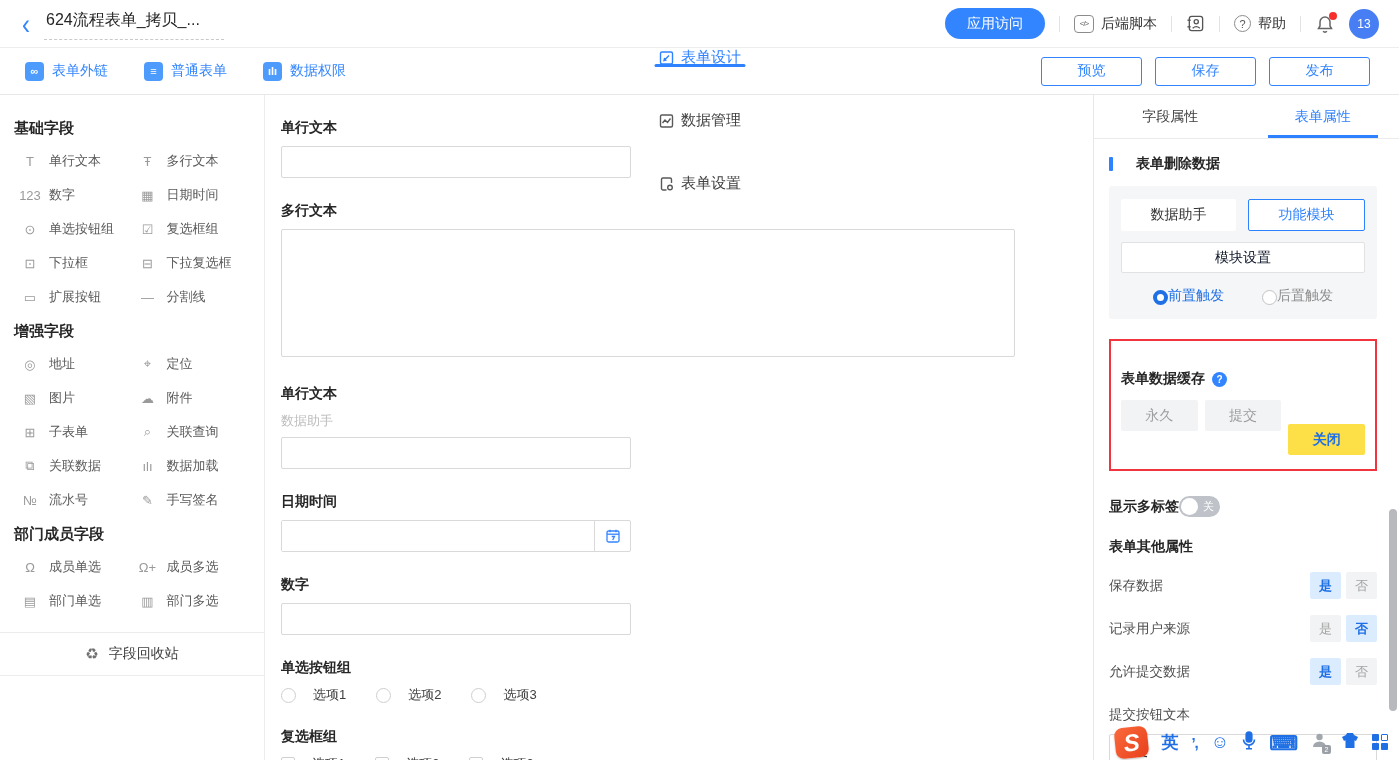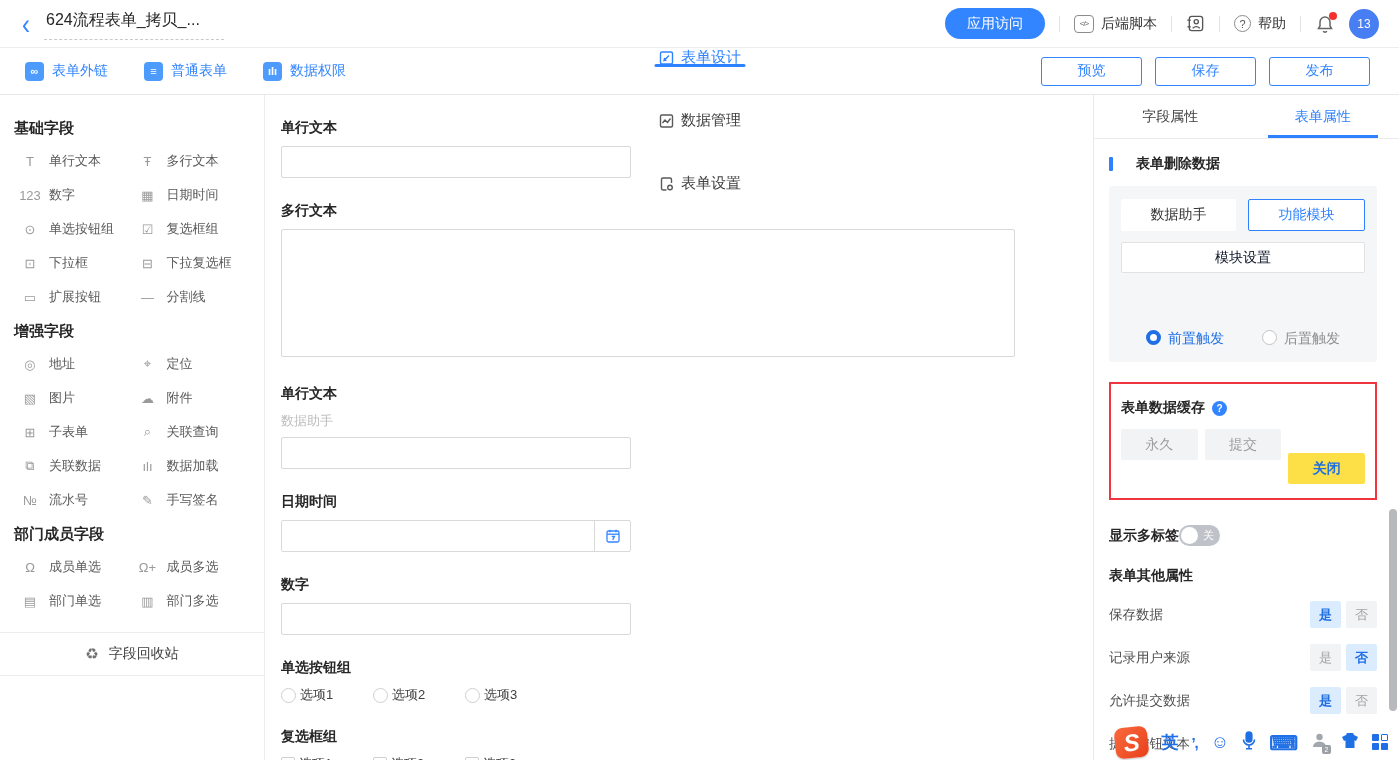--- a/index.html
+++ b/index.html
@@ -70,21 +70,21 @@
   .cv-sublabel { font-size:13px; color:#bdbdbd; margin:2px 0 7px; }
   .cv-input { width:350px; height:32px; border:1px solid #d9d9d9; border-radius:2px; background:#fff;
     font-size:13px; padding:0 8px; }
   .cv-textarea { width:734px; height:128px; border:1px solid #d9d9d9; border-radius:2px;
     resize:none; background:#fff; }
   .cv-date { width:350px; height:32px; border:1px solid #d9d9d9; border-radius:2px; display:flex; }
   .cv-date-main { flex:1; }
   .cv-date-btn { width:36px; border-left:1px solid #d9d9d9; display:flex; align-items:center;
     justify-content:center; cursor:pointer; }
   .opt-row { display:flex; gap:30px; margin-top:4px; }
-  .opt { display:flex; align-items:center; gap:4px; cursor:pointer; min-width:62px; }
+  .opt { display:flex; align-items:center; gap:17px; cursor:pointer; min-width:62px; }
   .radio-dot { width:15px; height:15px; border:1.5px solid #cfcfcf; border-radius:50%; background:#fff; flex:none; }
   .check-box { width:14px; height:14px; border:1.5px solid #cfcfcf; border-radius:2px; background:#fff; flex:none; }
   .opt-label { font-size:13px; color:#404040; }
 
   
   .panel { width:306px; border-left:1px solid #e8e8e8; position:relative; overflow:hidden; background:#fff; }
   .p-tabs { height:44px; display:flex; border-bottom:1px solid #ebebeb; }
   .p-tab { flex:1; display:flex; align-items:center; justify-content:center; font-size:14px;
     color:#404040; position:relative; cursor:pointer; }
   .p-tab.active { color:#2e82ff; }
@@ -96,27 +96,27 @@
   .bar { width:4px; height:14px; background:#2e82ff; border-radius:1px; }
   .gray-box { margin-top:13px; background:#f5f6f8; border-radius:3px; padding:13px 12px 14px; }
   .gb-row { display:flex; gap:12px; }
   .btn-plain { flex:1; height:32px; background:#fff; border:none; font-size:14px; color:#333;
     cursor:pointer; border-radius:2px; }
   .btn-blue-outline { flex:1; height:32px; background:#fff; border:1px solid #2e82ff; border-radius:2px;
     font-size:14px; color:#2e82ff; cursor:pointer; }
   .btn-module { margin-top:11px; width:100%; height:31px; background:#fff; border:1px solid #e2e2e2;
     border-radius:2px; font-size:14px; color:#0f172a; cursor:pointer;text-align:center; }
   .radio-row { margin-top:14px; display:flex; justify-content:center; gap:38px; }
-  .p-radio { display:flex; align-items:flex-start; gap:7px; cursor:pointer; font-size:14px;margin-top:43px; }
+  .p-radio { display:flex; align-items:flex-end; cursor:pointer; font-size:14px; }
   .p-radio .dot { width:15px; height:15px; border-radius:50%; background:#fff; }
   .p-radio.on { color:#1f6fe5; }
   .p-radio.on .dot { border:4.5px solid #1f6fe5; }
   .p-radio.off { color:#8c8c8c; }
   .p-radio.off .dot { border:1.5px solid #c3c3c3; }
-  .red-box { margin-top:20px; border:2px solid #f0353f; padding:15px 10px 14px; }
+  .red-box { margin-top:20px; border:2px solid #f0353f; padding:29px 10px 14px; }
   .rb-head { display:flex; align-items:center; gap:7px; font-size:14px; font-weight:bold; color:#262626; }
   .help-dot { width:15px; height:15px; border-radius:50%; background:#3385ff; color:#fff; font-size:10px;
     font-weight:bold; display:flex; align-items:center; justify-content:center; cursor:pointer; }
   .seg-row { margin-top:12px; display:flex; gap:7px; }
   .seg { flex:1; height:31px; background:#f2f3f5; border:none; border-radius:2px; font-size:14px;
     color:#9c9c9c; cursor:pointer; }
   .seg.active { background:#fde047; color:#1f6fe5; font-weight:bold;margin-top:24px; }
   .row-toggle { margin-top:25px; display:flex; align-items:center; justify-content:flex-start; }
   .row-toggle .lbl { font-size:14px; font-weight:bold; color:#262626; }
   .toggle { width:41px; height:21px; background:#bfc3c9; border-radius:11px; position:relative; cursor:pointer; }

